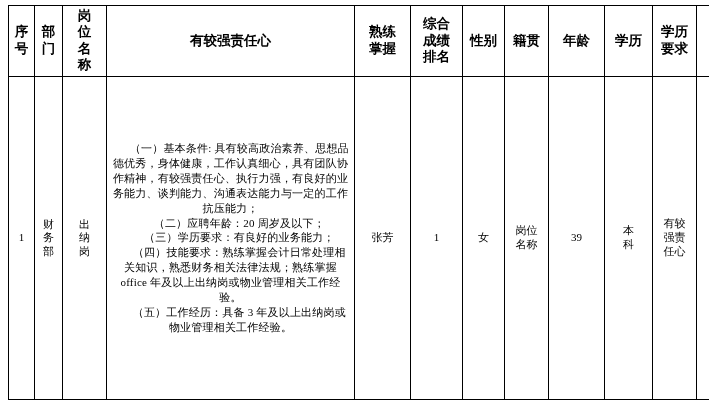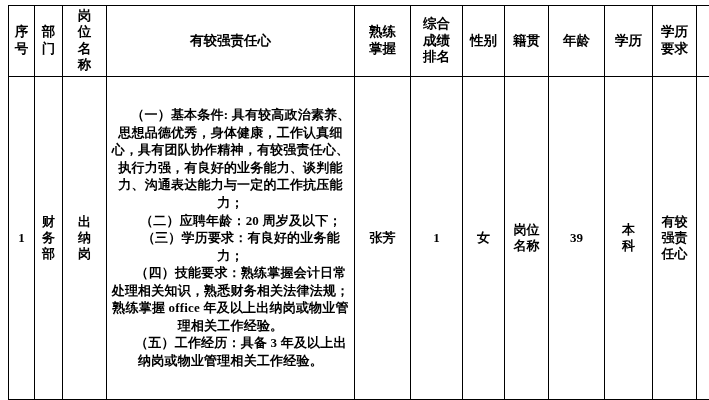--- a/index.html
+++ b/index.html
@@ -25,22 +25,22 @@
     table-layout: fixed;
     width: 692px;
     margin-left: 8px;
     margin-top: 5px;
   }
   table.grid td, table.grid th {
     border: 1px solid #000000;
     padding: 2px 3px;
     vertical-align: middle;
     text-align: center;
-    font-weight: bold;
-    font-size: 13px;
+    font-weight: normal;
+    font-size: 11px;
     line-height: 1.35;
   }
   
   tr.header-row td {
     height: 62px;
     font-size: 13.5px;
     font-weight: bold;
     letter-spacing: 0px;
   }
   .vert {

